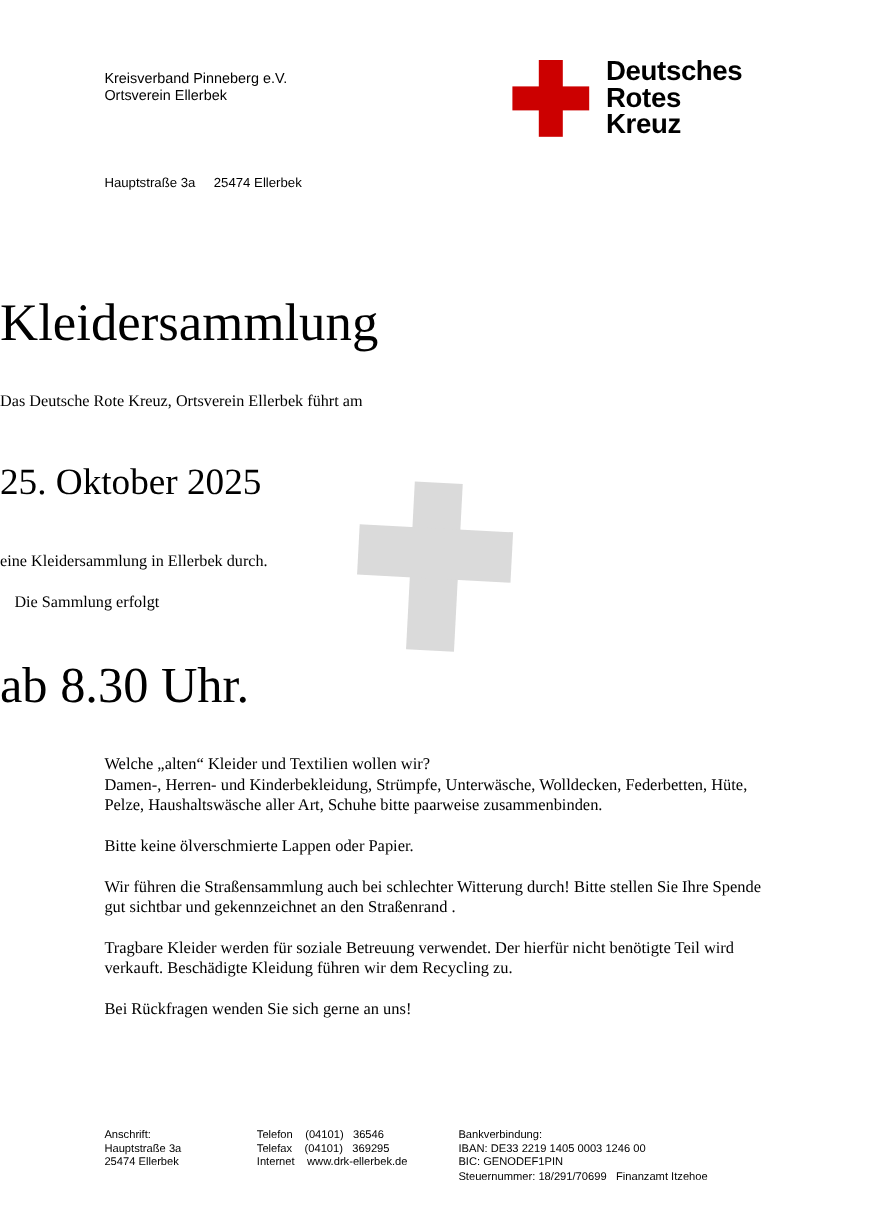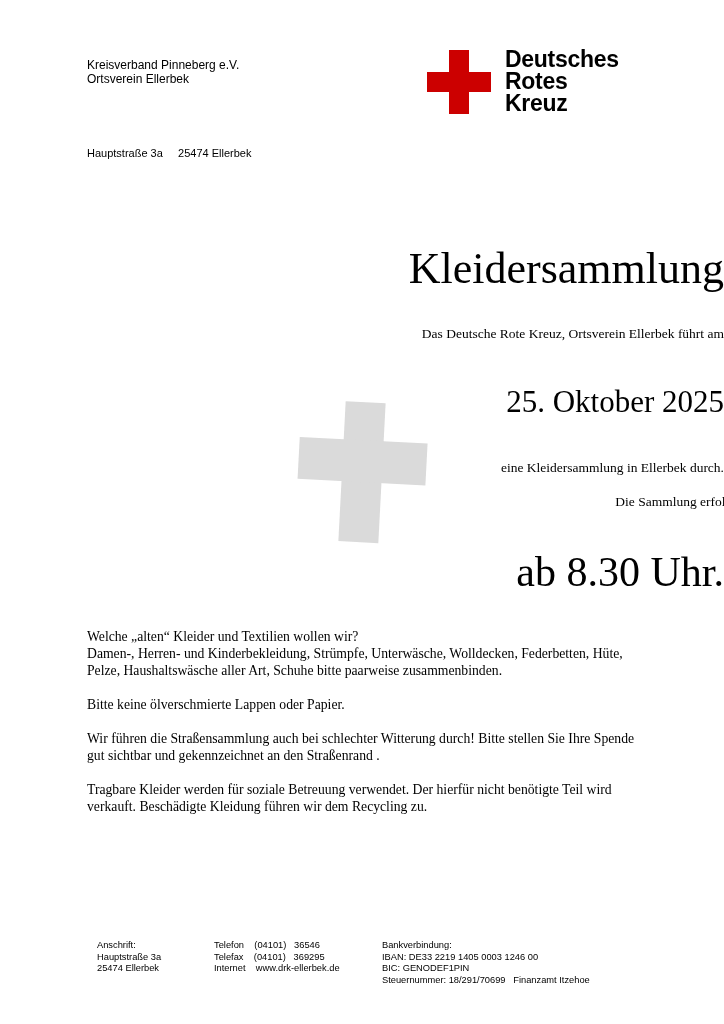--- a/index.html
+++ b/index.html
@@ -14,33 +14,33 @@
     .logo { left: 427px; top: 50px; width: 210px; height: 70px; }
     .logo-cross { position: absolute; left: 0; top: 0; width: 64px; height: 64px; }
     .logo-cross .v { position: absolute; left: 22px; top: 0; width: 20px; height: 64px; background: #cc0000; }
     .logo-cross .h { position: absolute; left: 0; top: 22px; width: 64px; height: 20px; background: #cc0000; }
     .logo-text { position: absolute; left: 78px; top: -2px; font-size: 23px; line-height: 22px; font-weight: bold; color: #000000; letter-spacing: -0.3px; }
 
     .watermark { left: 298px; top: 402px; width: 120px; height: 140px; transform: rotate(3deg); opacity: 0.9; }
     .watermark .v { position: absolute; left: 44px; top: 0; width: 40px; height: 140px; background: #d6d6d6; }
     .watermark .h { position: absolute; left: 0; top: 38px; width: 128px; height: 42px; background: #d6d6d6; }
 
-    .center { left: 0; width: 724px; text-align: right; }
+    .center { left: 0; width: 724px; text-align: left; }
     .title { top: 244px; font-size: 44px; line-height: 50px; }
     .intro { top: 326px; font-size: 13.5px; }
     .date { top: 378px; font-size: 31px; line-height: 48px; }
     .line1 { top: 460px; font-size: 13.5px; }
     .line2 { top: 494px; font-size: 13.5px; margin-left: 12px; }
     .time { top: 548px; font-size: 42px; line-height: 48px; }
 
     .body { left: 87px; top: 628px; width: 560px; font-size: 13.7px; line-height: 17px; }
     .body p { margin: 0 0 17px 0; }
 
     .footer { top: 940px; font-size: 9.3px; line-height: 11.5px; }
-    .f1 { left: 87px; margin-left: 10px; }
+    .f1 { left: 87px; }
     .f2 { left: 214px; }
     .f3 { left: 382px; }
     .row { white-space: pre; }
   </style>
 </head>
 <body>
 
 <div class="abs org sans">
   <div>Kreisverband Pinneberg e.V.</div>
   <div>Ortsverein Ellerbek</div>
@@ -73,20 +73,21 @@
 <div class="abs center time serif">ab 8.30 Uhr.</div>
 
 <div class="abs body serif">
   <p>
     <span>Welche „alten“ Kleider und Textilien wollen wir?</span><br>
     <span>Damen-, Herren- und Kinderbekleidung, Strümpfe, Unterwäsche, Wolldecken, Federbetten, Hüte, Pelze, Haushaltswäsche aller Art, Schuhe bitte paarweise zusammenbinden.</span>
   </p>
   <p>Bitte keine ölverschmierte Lappen oder Papier.</p>
   <p>Wir führen die Straßensammlung auch bei schlechter Witterung durch! Bitte stellen Sie Ihre Spende gut sichtbar und gekennzeichnet an den Straßenrand .</p>
   <p>Tragbare Kleider werden für soziale Betreuung verwendet. Der hierfür nicht benötigte Teil wird verkauft. Beschädigte Kleidung führen wir dem Recycling zu.</p>
+  <p>Bei Rückfragen wenden Sie sich gerne an uns!</p>
 </div>
 
 <div class="abs footer f1 sans">
   <div class="row">Anschrift:</div>
   <div class="row">Hauptstraße 3a</div>
   <div class="row">25474 Ellerbek</div>
 </div>
 
 <div class="abs footer f2 sans">
   <div class="row">Telefon    (04101)   36546</div>

